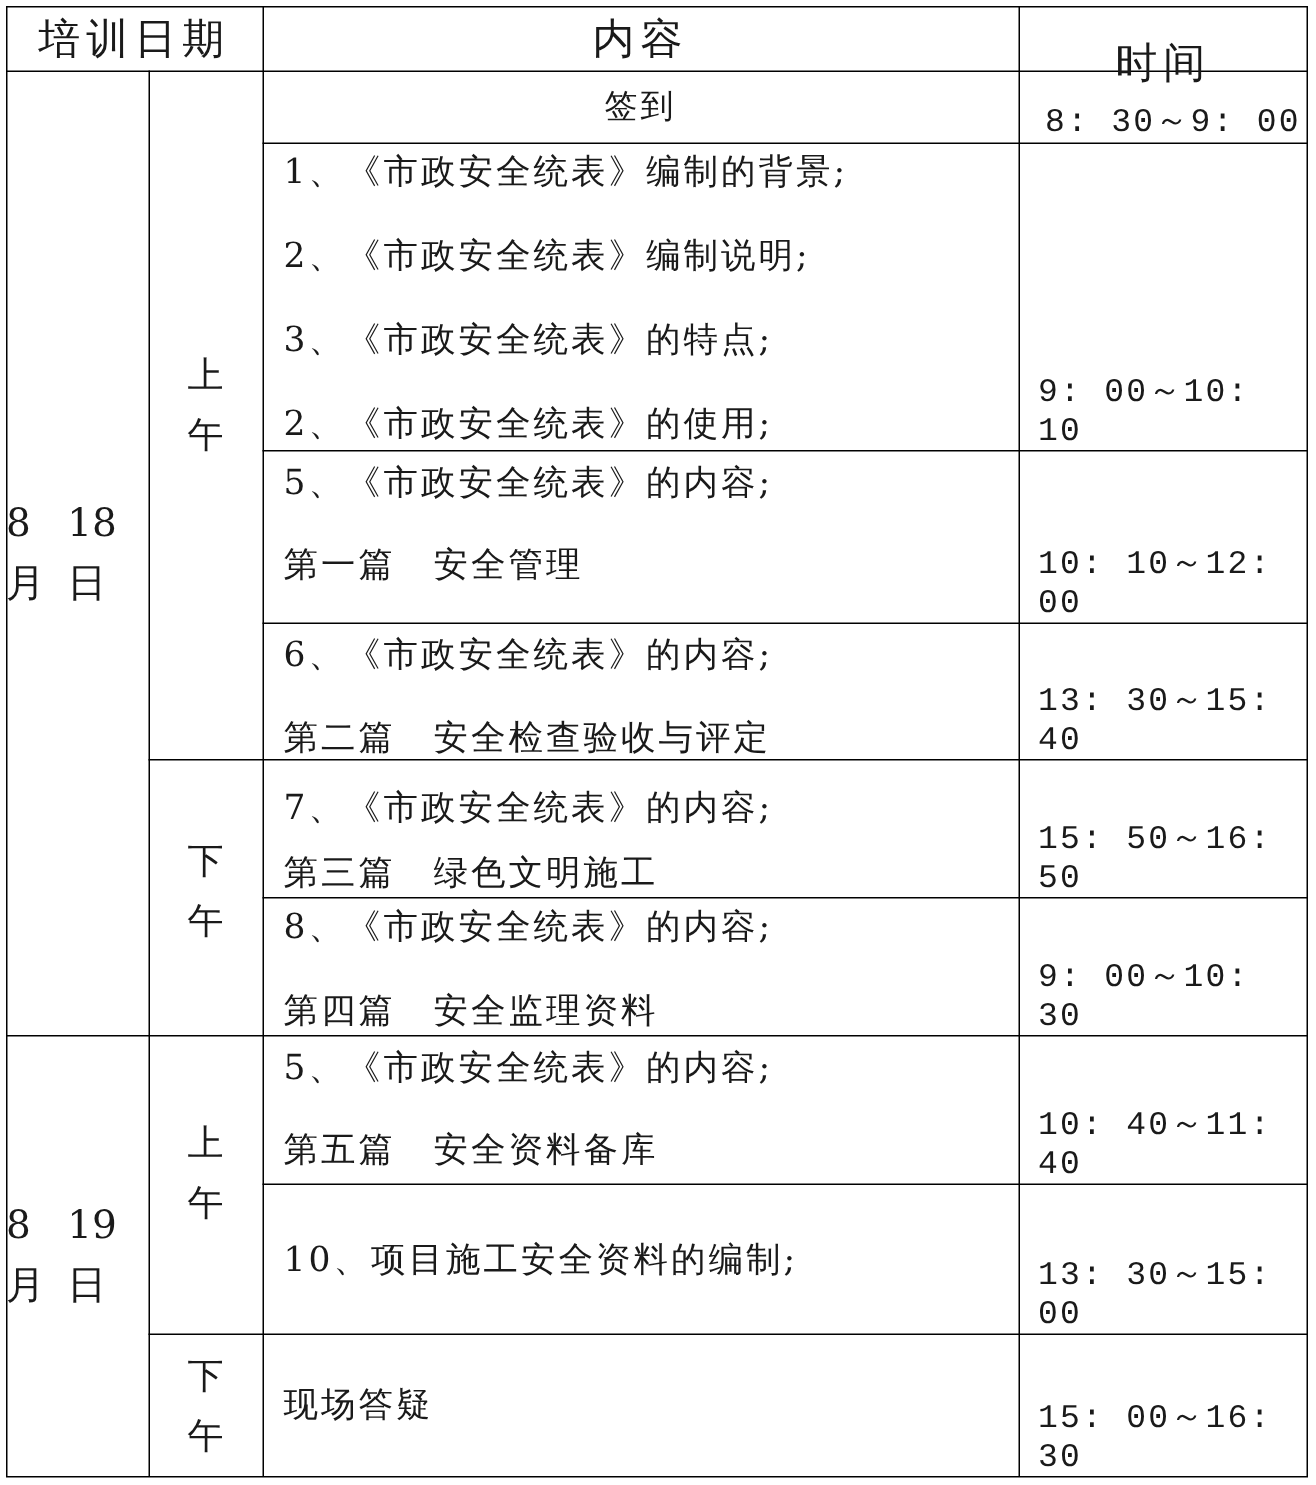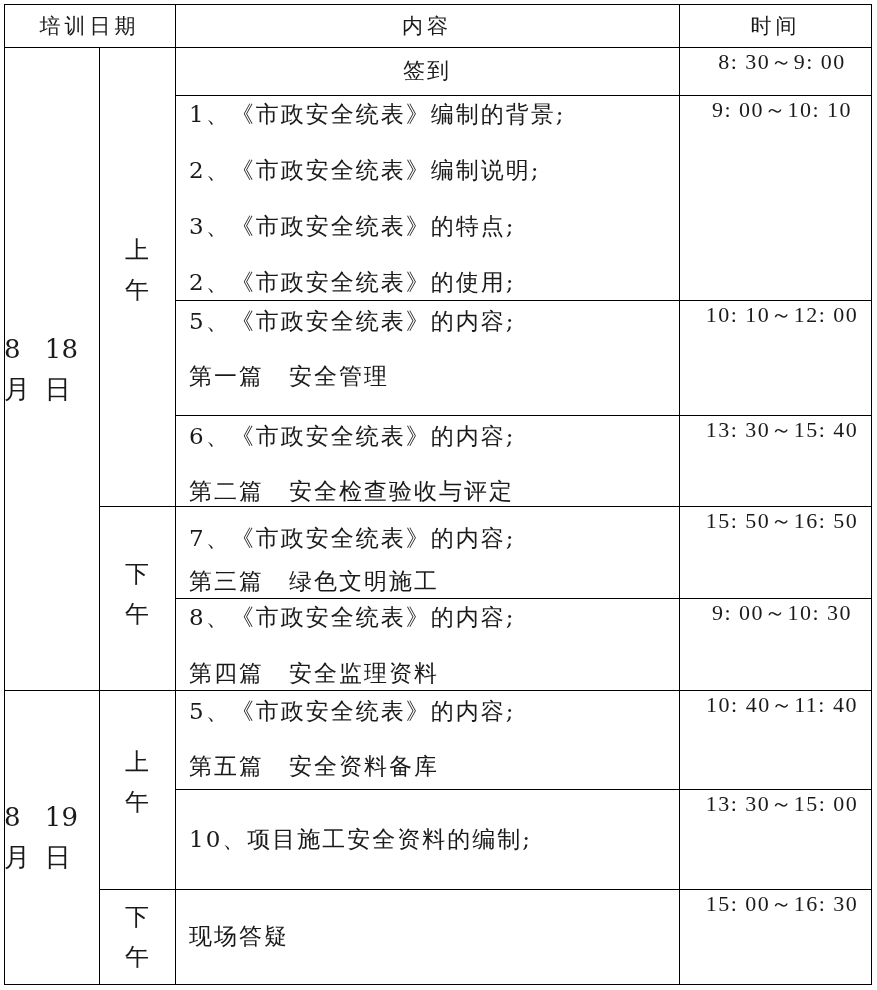--- a/index.html
+++ b/index.html
@@ -3,26 +3,26 @@
 <meta charset="utf-8">
 <style>
   html, body { margin: 0; padding: 0; background: #ffffff; }
   body { width: 877px; height: 990px; position: relative; overflow: hidden;
          font-family: "DejaVu Serif", "Liberation Serif", serif; color: #1a1a1a; }
   .grid { position: absolute; left: 4px; top: 4px; width: 868px; height: 981px;
           border: 1.5px solid #000; box-sizing: border-box; }
   .cell { position: absolute; box-sizing: border-box; }
   .line-h { position: absolute; height: 0; border-top: 1.5px solid #000; }
   .line-v { position: absolute; width: 0; border-left: 1.5px solid #000; }
-  .hdr { font-size: 21px; display: flex; align-items: center; justify-content: center; letter-spacing: 4px; }
+  .hdr { font-size: 28px; display: flex; align-items: center; justify-content: center; letter-spacing: 4px; }
   .center { display: flex; align-items: center; justify-content: center; text-align: center; }
   .vert { font-size: 24px; line-height: 40px; display: flex; flex-direction: column; align-items: center; justify-content: center; }
   .date { font-size: 26px; line-height: 40px; display: flex; flex-direction: row; align-items: center; justify-content: center; }
-  .time { font-size: 22px; letter-spacing: 1.5px; display: flex; align-items: flex-start; justify-content: center;
-          font-family: Liberation Serif, serif; padding-left: 13px; }
+  .time { font-size: 22px; letter-spacing: 1.5px; display: flex; align-items: flex-end; justify-content: center;
+          font-family: Liberation Mono, monospace; padding-left: 13px; }
   .content { font-size: 23px; padding-left: 14px; letter-spacing: 2px; }
   .content .ln { position: absolute; left: 14px; white-space: nowrap; }
 </style>
 </head>
 <body>
 
 <div class="grid"></div>
 
 <div class="line-v" style="left:99px; top:47px; height:937px;"></div>
 <div class="line-v" style="left:175px; top:4px; height:980px;"></div>
@@ -37,21 +37,21 @@
 <div class="line-h" style="left:4px; top:690px; width:868px;"></div>
 <div class="line-h" style="left:175px; top:789px; width:697px;"></div>
 <div class="line-h" style="left:99px; top:889px; width:773px;"></div>
 
 <div class="cell hdr" style="left:4px; top:4px; width:171px; height:43px;">
   <span>培训日期</span>
 </div>
 <div class="cell hdr" style="left:175px; top:4px; width:504px; height:43px;">
   <span>内容</span>
 </div>
-<div class="cell hdr" style="left:679px; top:4px; width:193px; height:43px;justify-content:center;">
+<div class="cell hdr" style="left:679px; top:20px; width:193px; height:43px;justify-content:center;">
   <span>时间</span>
 </div>
 
 <div class="cell date" style="left:4px; top:47px; width:95px; height:643px;">
   <span>8 月</span>
   <span>18 日</span>
 </div>
 
 <div class="cell vert" style="left:99px; top:47px; width:76px; height:459px; justify-content:flex-start; padding-top:183px;">
   <span>上</span>

